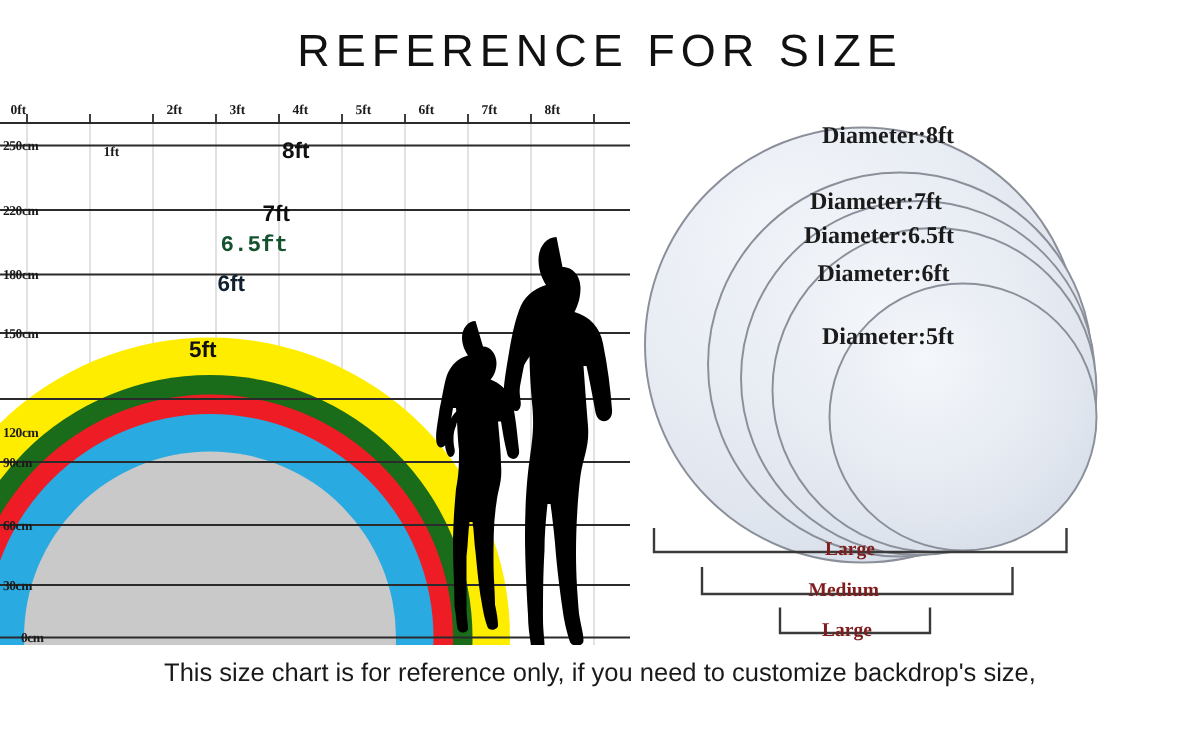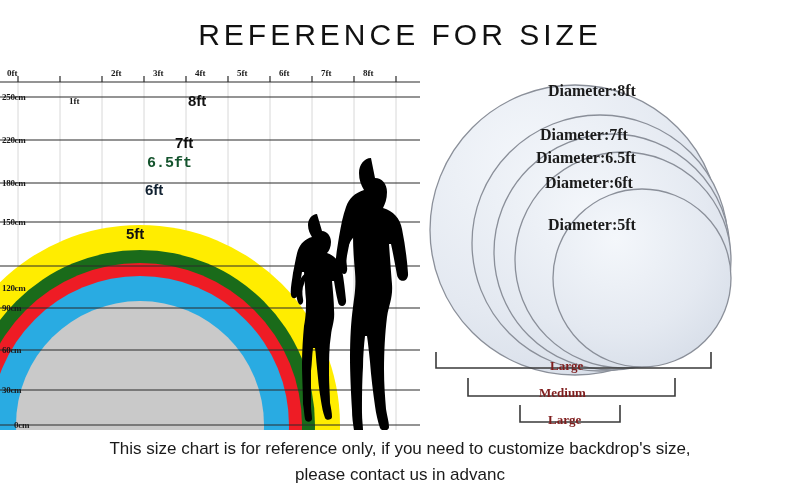--- a/index.html
+++ b/index.html
@@ -265,16 +265,15 @@
     <div class="circ-label" style="left:128px;top:156px;">Diameter:5ft</div>
 
     
     <div class="bracket-label" style="left:130px;top:298px;">Large</div>
     <div class="bracket-label" style="left:119px;top:325px;">Medium</div>
     <div class="bracket-label" style="left:128px;top:352px;">Large</div>
   </div>
 
   <div class="footer">
     <div>This size chart is for reference only, if you need to customize backdrop's size,</div>
-    <div>please contact us in advanc</div>
   </div>
 
 </div>
 
 </body></html>

